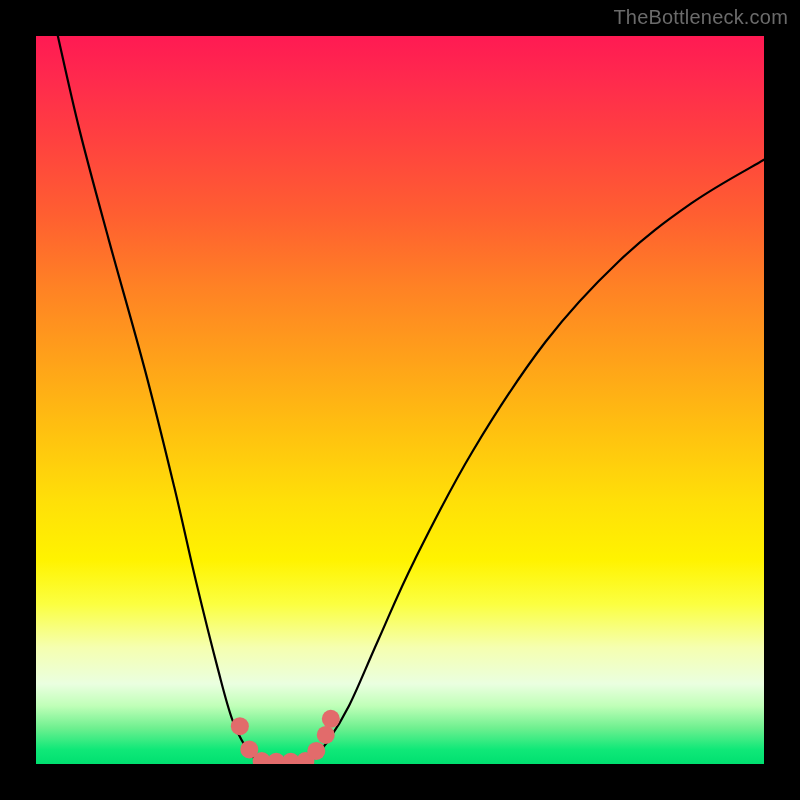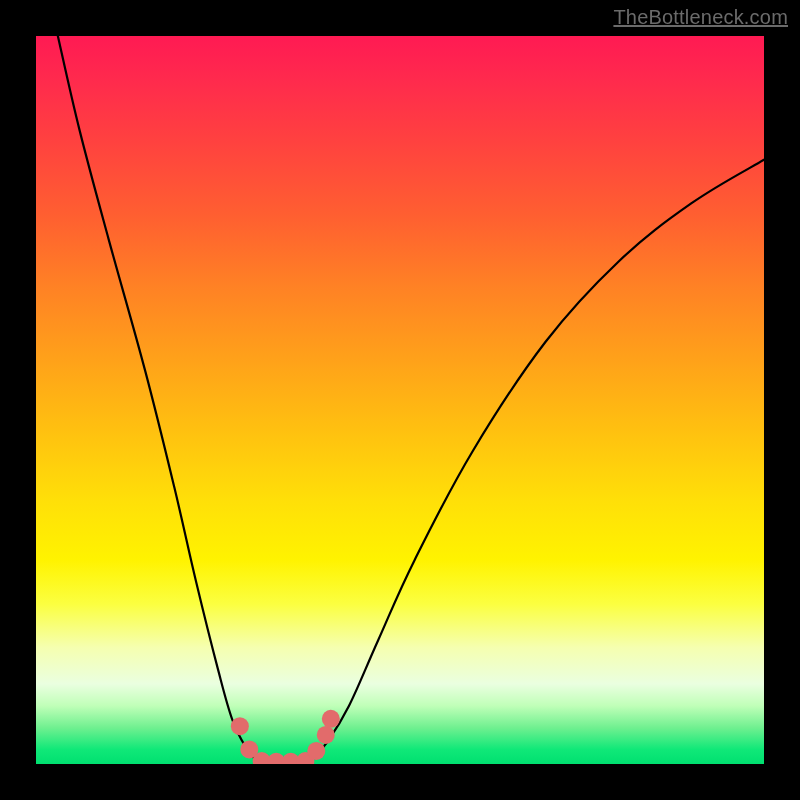--- a/index.html
+++ b/index.html
@@ -59,21 +59,20 @@
     height: 100%;
   }
   .watermark {
     position: absolute;
     top: 6px;
     right: 12px;
     color: #6b6b6b;
     font-size: 20px;
     letter-spacing: 0.2px;
     user-select: none;
-    text-decoration: underline;
   }
 </style>
 </head>
 <body>
 
 <div class="frame">
   <div class="plot">
     <div class="gradient"></div>
     <svg class="svg-layer" viewBox="0 0 728 728" preserveAspectRatio="none">
       <path id="curve-left" fill="none" stroke="#000000" stroke-width="2.2" stroke-linecap="round" d="M 21.84 0 C 25.7712 17.035199999999996 34.5072 57.948799999999984 43.68 94.63999999999999 C 52.8528 131.3312 61.0064 160.59680000000003 72.8 203.84000000000003 C 84.5936 247.08320000000003 97.4064 290.3264 109.2 334.88 C 120.9936 379.4336 129.1472 413.3584 138.32 451.36 C 147.4928 489.3616 152.2976 513.24 160.16 546 C 168.0224 578.76 175.448 608.4624 182 633.36 C 188.552 658.2576 191.3184 669.9056 196.56 684.32 C 201.8016 698.7344 207.1888 706.6259200000001 211.11999999999998 713.44 C 215.05119999999997 720.25408 215.7792 719.9483200000001 218.4 722.176 C 221.0208 724.40368 224.36960000000002 725.1608 225.68 725.816"></path>

